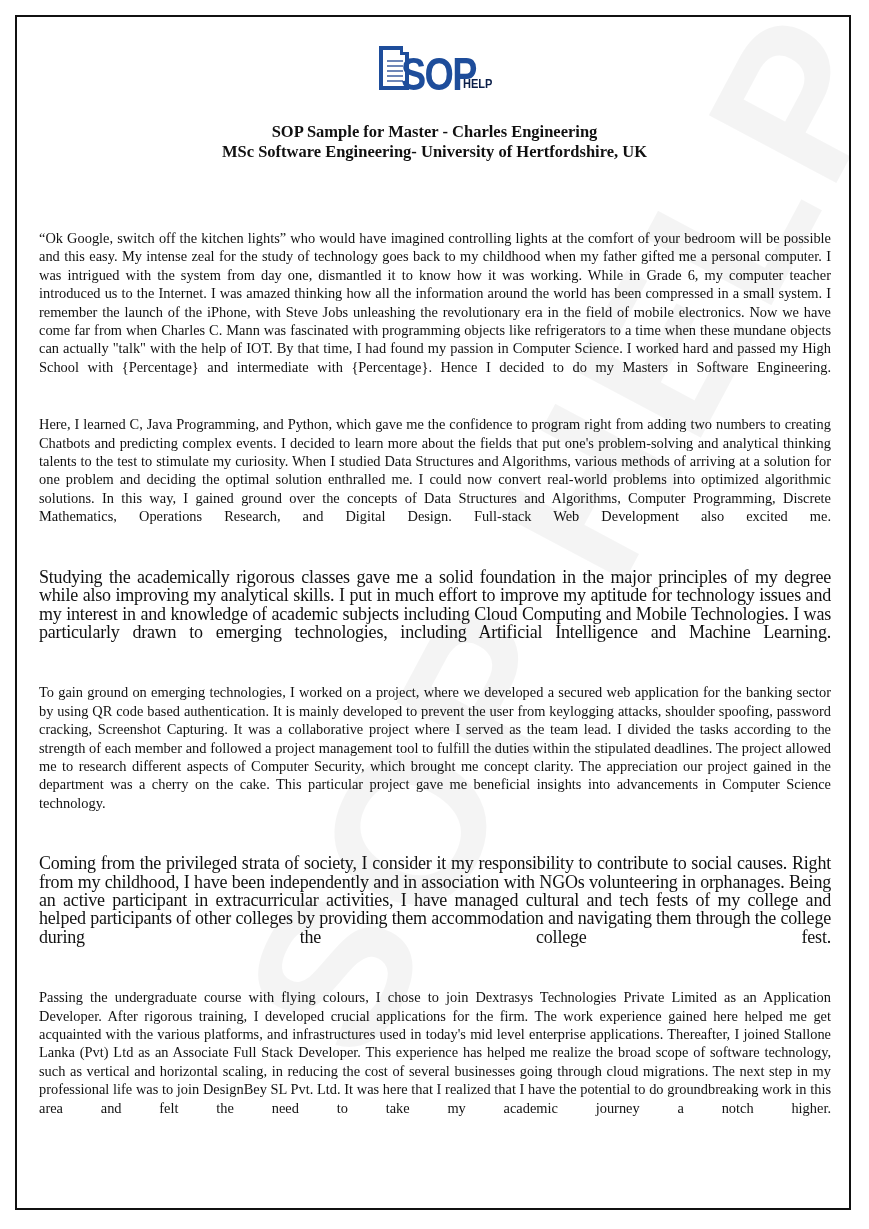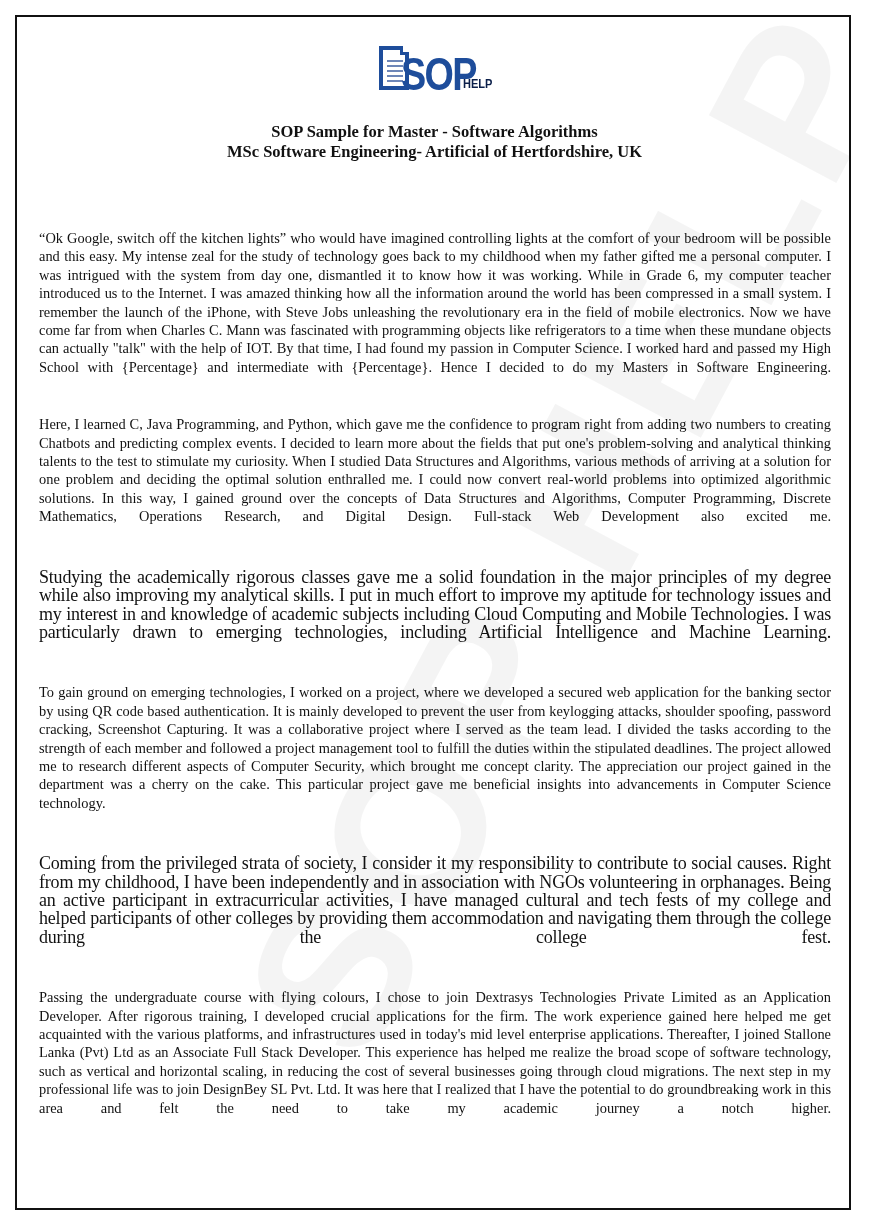--- a/index.html
+++ b/index.html
@@ -58,22 +58,22 @@
     <div class="line" style="top:15px"></div>
     <div class="line" style="top:20px"></div>
     <div class="line" style="top:25px"></div>
     <div class="line" style="top:30px"></div>
   </div>
   <div class="sop">SOP</div>
   <div class="help">HELP</div>
 </div>
 
 <div class="titles">
-  <div>SOP Sample for Master - Software Algorithms</div>
-  <div>MSc Software Engineering- Artificial of Hertfordshire, UK</div>
+  <div>SOP Sample for Master - Charles Engineering</div>
+  <div>MSc Software Engineering- University of Hertfordshire, UK</div>
 </div>
 
 <div class="body-text">
   <p class="para" style="margin-bottom:39px">“Ok Google, switch off the kitchen lights” who would have imagined controlling lights at the comfort of your bedroom will be possible and this easy. My intense zeal for the study of technology goes back to my childhood when my father gifted me a personal computer. I was intrigued with the system from day one, dismantled it to know how it was working. While in Grade 6, my computer teacher introduced us to the Internet. I was amazed thinking how all the information around the world has been compressed in a small system. I remember the launch of the iPhone, with Steve Jobs unleashing the revolutionary era in the field of mobile electronics. Now we have come far from when Charles C. Mann was fascinated with programming objects like refrigerators to a time when these mundane objects can actually "talk" with the help of IOT. By that time, I had found my passion in Computer Science. I worked hard and passed my High School with {Percentage} and intermediate with {Percentage}. Hence I decided to do my Masters in Software Engineering.</p>
   <p class="para" style="margin-bottom:42px">Here, I learned C, Java Programming, and Python, which gave me the confidence to program right from adding two numbers to creating Chatbots and predicting complex events. I decided to learn more about the fields that put one's problem-solving and analytical thinking talents to the test to stimulate my curiosity. When I studied Data Structures and Algorithms, various methods of arriving at a solution for one problem and deciding the optimal solution enthralled me. I could now convert real-world problems into optimized algorithmic solutions. In this way, I gained ground over the concepts of Data Structures and Algorithms, Computer Programming, Discrete Mathematics, Operations Research, and Digital Design. Full-stack Web Development also excited me.</p>
   <p class="para tight" style="margin-bottom:42px">Studying the academically rigorous classes gave me a solid foundation in the major principles of my degree while also improving my analytical skills. I put in much effort to improve my aptitude for technology issues and my interest in and knowledge of academic subjects including Cloud Computing and Mobile Technologies. I was particularly drawn to emerging technologies, including Artificial Intelligence and Machine Learning.</p>
   <p class="para" style="margin-bottom:42px">To gain ground on emerging technologies, I worked on a project, where we developed a secured web application for the banking sector by using QR code based authentication. It is mainly developed to prevent the user from keylogging attacks, shoulder spoofing, password cracking, Screenshot Capturing. It was a collaborative project where I served as the team lead. I divided the tasks according to the strength of each member and followed a project management tool to fulfill the duties within the stipulated deadlines. The project allowed me to research different aspects of Computer Security, which brought me concept clarity. The appreciation our project gained in the department was a cherry on the cake. This particular project gave me beneficial insights into advancements in Computer Science technology.</p>
   <p class="para tight" style="margin-bottom:42px">Coming from the privileged strata of society, I consider it my responsibility to contribute to social causes. Right from my childhood, I have been independently and in association with NGOs volunteering in orphanages. Being an active participant in extracurricular activities, I have managed cultural and tech fests of my college and helped participants of other colleges by providing them accommodation and navigating them through the college during the college fest.</p>
   <p class="para">Passing the undergraduate course with flying colours, I chose to join Dextrasys Technologies Private Limited as an Application Developer. After rigorous training, I developed crucial applications for the firm. The work experience gained here helped me get acquainted with the various platforms, and infrastructures used in today's mid level enterprise applications. Thereafter, I joined Stallone Lanka (Pvt) Ltd as an Associate Full Stack Developer. This experience has helped me realize the broad scope of software technology, such as vertical and horizontal scaling, in reducing the cost of several businesses going through cloud migrations. The next step in my professional life was to join DesignBey SL Pvt. Ltd. It was here that I realized that I have the potential to do groundbreaking work in this area and felt the need to take my academic journey a notch higher.</p>
 </div>

